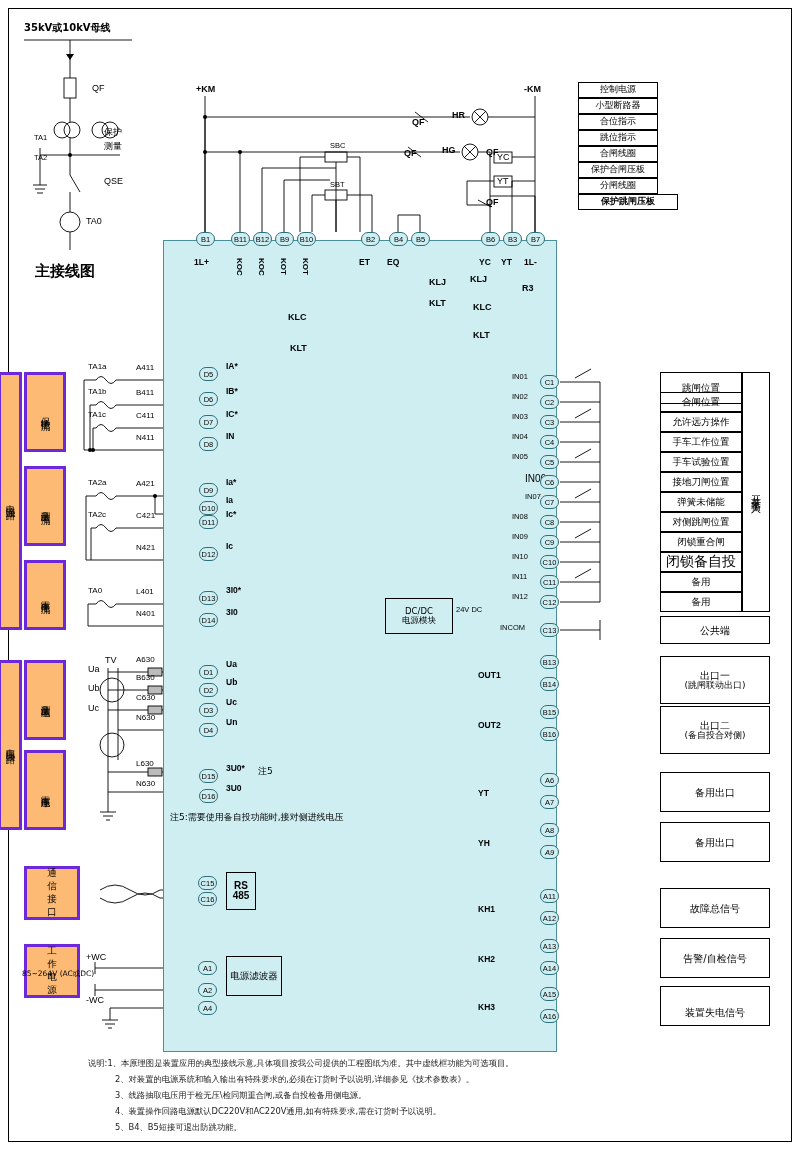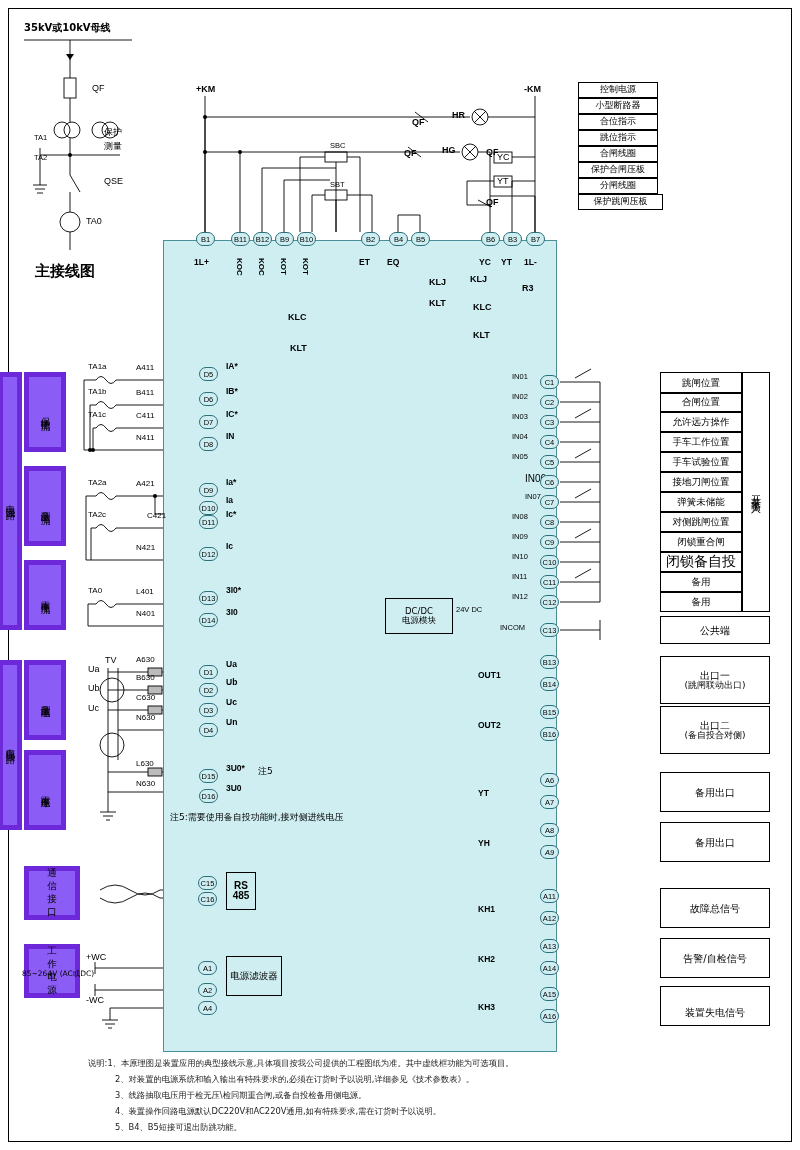--- a/index.html
+++ b/index.html
@@ -13,21 +13,21 @@
   .page{position:absolute;inset:0;}
   .frame{position:absolute;left:8px;top:8px;width:784px;height:1134px;border:1px solid #000;box-sizing:border-box;}
   svg.layer{position:absolute;left:0;top:0;width:800px;height:1150px;pointer-events:none;}
   .lbl{position:absolute;font-size:9px;line-height:1.15;white-space:nowrap;}
   .lbl.cn{font-family:"DejaVu Sans","Liberation Sans",sans-serif;}
   .lbl.b{font-weight:bold;}
   .box{position:absolute;box-sizing:border-box;border:1px solid #000;display:flex;align-items:center;justify-content:center;text-align:center;font-size:9px;line-height:1.1;}
   .boxcn{font-family:"DejaVu Sans","Liberation Sans",sans-serif;}
   .term{position:absolute;width:19px;height:14px;border:1px solid #2b6f7a;border-radius:8px;background:#cfeef2;
         display:flex;align-items:center;justify-content:center;font-size:7.5px;color:#000;box-sizing:border-box;}
-  .greenbox{position:absolute;box-sizing:border-box;border:5px solid #6d28d9;background:#8b5cf6;
+  .greenbox{position:absolute;box-sizing:border-box;border:3px solid #6d28d9;background:#fdba74;
             display:flex;align-items:center;justify-content:center;text-align:center;font-size:9.5px;
             font-family:"DejaVu Sans","Liberation Sans",sans-serif;}
   .mainbody{position:absolute;background:#cfeef2;border:1px solid #4a8f99;}
   .title-main{position:absolute;font-size:15px;font-weight:bold;font-family:"DejaVu Sans","Liberation Sans",sans-serif;}
   .note{position:absolute;font-size:8.3px;line-height:1.45;font-family:"DejaVu Sans","Liberation Sans",sans-serif;color:#222;}
   .rsbox{position:absolute;border:1px solid #000;box-sizing:border-box;display:flex;flex-direction:column;
          align-items:center;justify-content:center;font-size:10px;font-weight:bold;line-height:1.05;}
 </style>
 </head>
 <body>
@@ -385,21 +385,21 @@
   <div class="lbl" style="left:330px;top:181px;font-size:7.5px;">SBT</div>
 
   <div id="control-legend">
       <div class="box boxcn" style="left: 578px; top: 82px; width: 80px; height: 16px; font-size: 9px;">控制电源</div>
       <div class="box boxcn" style="left: 578px; top: 98px; width: 80px; height: 16px; font-size: 9px;">小型断路器</div>
       <div class="box boxcn" style="left: 578px; top: 114px; width: 80px; height: 16px; font-size: 9px;">合位指示</div>
       <div class="box boxcn" style="left: 578px; top: 130px; width: 80px; height: 16px; font-size: 9px;">跳位指示</div>
       <div class="box boxcn" style="left: 578px; top: 146px; width: 80px; height: 16px; font-size: 9px;">合闸线圈</div>
       <div class="box boxcn" style="left: 578px; top: 162px; width: 80px; height: 16px; font-size: 9px;">保护合闸压板</div>
       <div class="box boxcn" style="left: 578px; top: 178px; width: 80px; height: 16px; font-size: 9px;">分闸线圈</div>
-      <div class="box boxcn" style="left: 578px; top: 194px; width: 85px; height: 16px; font-size: 9px;">保护跳闸压板</div>
+      <div class="box boxcn" style="left: 578px; top: 194px; width: 100px; height: 16px; font-size: 9px; font-weight: bold;">保护跳闸压板</div>
     </div>
 
   <div id="top-terminals">
       <div class="term" style="left: 196px; top: 232px;">B1</div>
       <div class="lbl b" style="left: 194px; top: 258px; font-size: 8.5px;">1L+</div>
       <div class="term" style="left: 231px; top: 232px;">B11</div>
       <div class="lbl b" style="left: 235px; top: 258px; writing-mode: vertical-rl; font-size: 8px;">KOC</div>
       <div class="term" style="left: 253px; top: 232px;">B12</div>
       <div class="lbl b" style="left: 257px; top: 258px; writing-mode: vertical-rl; font-size: 8px;">KOC</div>
       <div class="term" style="left: 275px; top: 232px;">B9</div>
@@ -474,21 +474,21 @@
       <div class="lbl" style="left: 136px; top: 433px; font-size: 8px;">N411</div>
       <div class="term" style="left: 199px; top: 437px;">D8</div>
       <div class="lbl b" style="left: 226px; top: 432px; font-size: 8.5px;">IN</div>
       <div class="lbl" style="left: 88px; top: 478px; font-size: 8px;">TA2a</div>
       <div class="lbl" style="left: 136px; top: 479px; font-size: 8px;">A421</div>
       <div class="term" style="left: 199px; top: 483px;">D9</div>
       <div class="lbl b" style="left: 226px; top: 478px; font-size: 8.5px;">Ia*</div>
       <div class="term" style="left: 199px; top: 501px;">D10</div>
       <div class="lbl b" style="left: 226px; top: 496px; font-size: 8.5px;">Ia</div>
       <div class="lbl" style="left: 88px; top: 510px; font-size: 8px;">TA2c</div>
-      <div class="lbl" style="left: 136px; top: 511px; font-size: 8px; margin-left: 11px;">C421</div>
+      <div class="lbl" style="left: 136px; top: 511px; font-size: 8px;">C421</div>
       <div class="term" style="left: 199px; top: 515px;">D11</div>
       <div class="lbl b" style="left: 226px; top: 510px; font-size: 8.5px;">Ic*</div>
       <div class="lbl" style="left: 136px; top: 543px; font-size: 8px;">N421</div>
       <div class="term" style="left: 199px; top: 547px;">D12</div>
       <div class="lbl b" style="left: 226px; top: 542px; font-size: 8.5px;">Ic</div>
       <div class="lbl" style="left: 88px; top: 586px; font-size: 8px;">TA0</div>
       <div class="lbl" style="left: 136px; top: 587px; font-size: 8px;">L401</div>
       <div class="term" style="left: 199px; top: 591px;">D13</div>
       <div class="lbl b" style="left: 226px; top: 586px; font-size: 8.5px;">3I0*</div>
       <div class="lbl" style="left: 136px; top: 609px; font-size: 8px;">N401</div>
@@ -536,21 +536,21 @@
   <div class="box boxcn" style="left:226px;top:956px;width:56px;height:40px;flex-direction:column;">
     <span style="font-size:9.5px;">电源滤波器</span>
   </div>
   <div class="lbl" style="left:86px;top:952px;">+WC</div>
   <div class="lbl" style="left:86px;top:995px;">-WC</div>
   <div class="lbl cn" style="left:22px;top:970px;font-size:7.5px;">85~264V (AC或DC)</div>
 
   <div id="di-rows">
       <div class="lbl" style="left: 512px; top: 373px; font-size: 7.5px;">IN01</div>
       <div class="term" style="left: 540px; top: 375px;">C1</div>
-      <div class="box boxcn" style="left: 660px; top: 372px; width: 82px; height: 22px; font-size: 9.5px;">跳闸位置</div>
+      <div class="box boxcn" style="left: 660px; top: 372px; width: 82px; height: 32px; font-size: 9.5px;">跳闸位置</div>
       <div class="lbl" style="left: 512px; top: 393px; font-size: 7.5px;">IN02</div>
       <div class="term" style="left: 540px; top: 395px;">C2</div>
       <div class="box boxcn" style="left: 660px; top: 392px; width: 82px; height: 20px; font-size: 9.5px;">合闸位置</div>
       <div class="lbl" style="left: 512px; top: 413px; font-size: 7.5px;">IN03</div>
       <div class="term" style="left: 540px; top: 415px;">C3</div>
       <div class="box boxcn" style="left: 660px; top: 412px; width: 82px; height: 20px; font-size: 9.5px;">允许远方操作</div>
       <div class="lbl" style="left: 512px; top: 433px; font-size: 7.5px;">IN04</div>
       <div class="term" style="left: 540px; top: 435px;">C4</div>
       <div class="box boxcn" style="left: 660px; top: 432px; width: 82px; height: 20px; font-size: 9.5px;">手车工作位置</div>
       <div class="lbl" style="left: 512px; top: 453px; font-size: 7.5px;">IN05</div>

